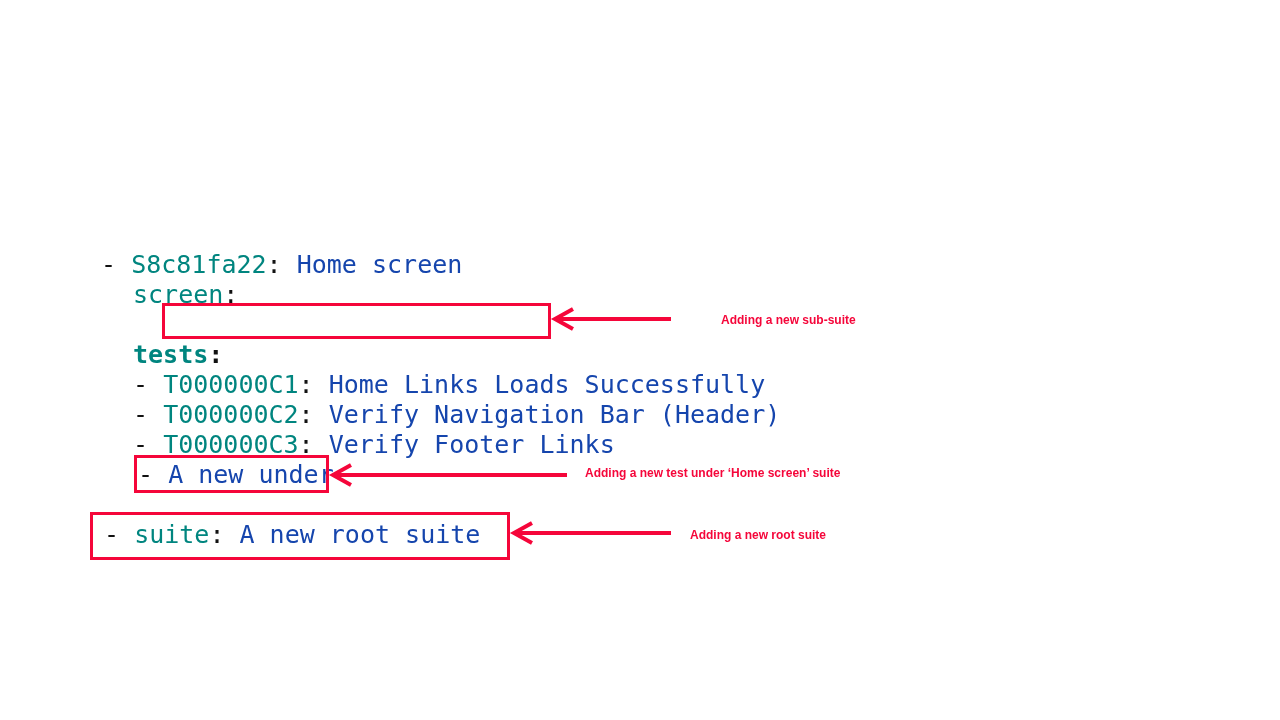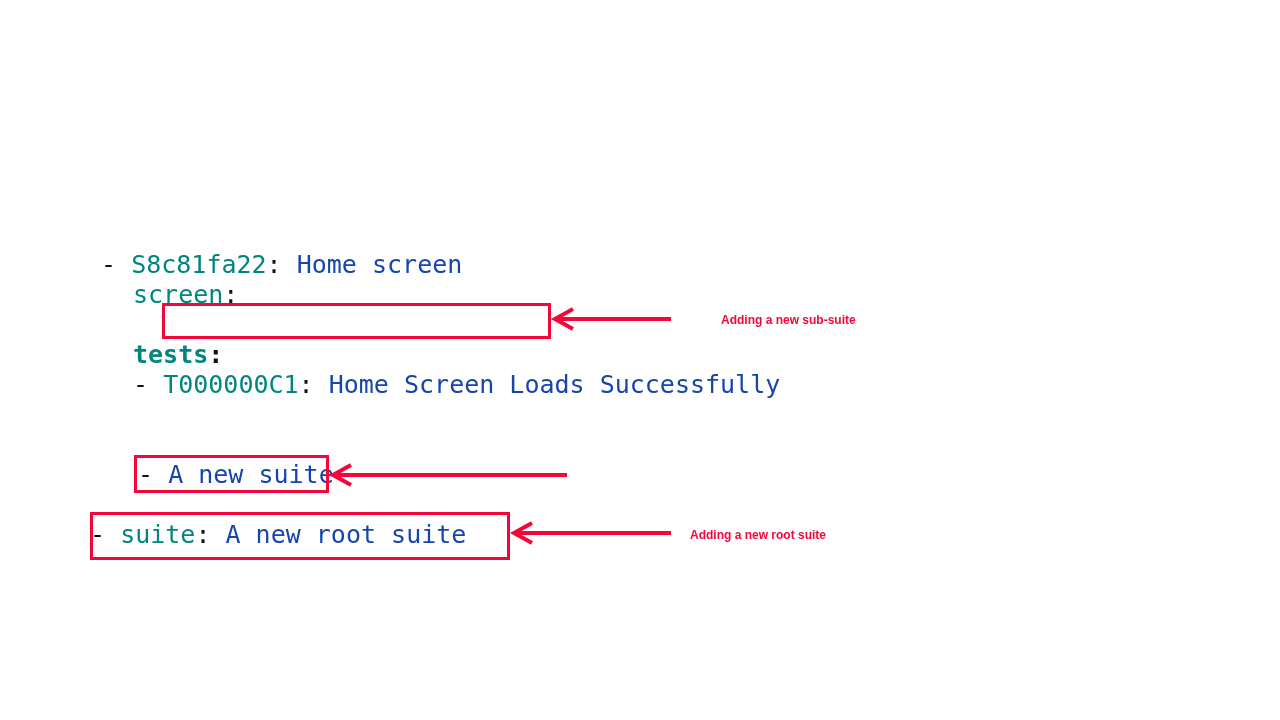--- a/index.html
+++ b/index.html
@@ -40,21 +40,21 @@
 
   
   .l-root-suite { left: 101px; top: 250px; }
   .l-suites-kw  { left: 133px; top: 280px; }
   .l-subsuite   { left: 165px; top: 310px; }
   .l-tests-kw   { left: 133px; top: 340px; font-weight: bold; }
   .l-t1         { left: 133px; top: 370px; }
   .l-t2         { left: 133px; top: 400px; }
   .l-t3         { left: 133px; top: 430px; }
   .l-newtest    { left: 138px; top: 460px; }
-  .l-newroot    { left: 90px; top: 520px; text-align: center; }
+  .l-newroot    { left: 104px; top: 520px; text-align: center; }
 
   
   .hl-box {
     position: absolute;
     border: 3px solid #f5063a;
     box-sizing: border-box;
     background: transparent;
   }
   .box-subsuite { left: 162px; top: 303px; width: 389px; height: 36px; }
   .box-newtest  { left: 134px; top: 455px; width: 195px; height: 38px; }
@@ -88,25 +88,27 @@
 
 <div id="yaml-tree">
 
   <div class="yaml-line l-root-suite"><span class="dash">-</span> <span class="key">S8c81fa22</span><span class="colon">:</span> <span class="val">Home screen</span></div>
 
   <div class="yaml-line l-suites-kw"><span class="key">screen</span><span class="colon">:</span></div>
 
 
   <div class="yaml-line l-tests-kw"><span class="key">tests</span><span class="colon">:</span></div>
 
-  <div class="yaml-line l-t1"><span class="dash">-</span> <span class="key">T000000C1</span><span class="colon">:</span> <span class="val">Home Screen Loads Successfully</span></div>
+  <div class="yaml-line l-t1"><span class="dash">-</span> <span class="key">T000000C1</span><span class="colon">:</span> <span class="val">Home Links Loads Successfully</span></div>
 
+  <div class="yaml-line l-t2"><span class="dash">-</span> <span class="key">T000000C2</span><span class="colon">:</span> <span class="val">Verify Navigation Bar (Header)</span></div>
 
+  <div class="yaml-line l-t3"><span class="dash">-</span> <span class="key">T000000C3</span><span class="colon">:</span> <span class="val">Verify Footer Links</span></div>
 
-  <div class="yaml-line l-newtest"><span class="dash">-</span> <span class="val">A new suite</span></div>
+  <div class="yaml-line l-newtest"><span class="dash">-</span> <span class="val">A new under</span></div>
 
   <div class="yaml-line l-newroot"><span class="dash">-</span> <span class="key">suite</span><span class="colon">:</span> <span class="val">A new root suite</span></div>
 
   <div class="hl-box box-subsuite"></div>
   <div class="hl-box box-newtest"></div>
   <div class="hl-box box-newroot"></div>
 
   <svg class="arrow-svg a1" width="125" height="26" viewBox="0 0 125 26">
     <line x1="8" y1="13" x2="120" y2="13" stroke="#f5063a" stroke-width="4" stroke-linecap="butt"></line>
     <polyline points="22,3 4,13 22,23" fill="none" stroke="#f5063a" stroke-width="4" stroke-linecap="butt" stroke-linejoin="miter"></polyline>
@@ -116,15 +118,16 @@
     <line x1="8" y1="13" x2="238" y2="13" stroke="#f5063a" stroke-width="4" stroke-linecap="butt"></line>
     <polyline points="22,3 4,13 22,23" fill="none" stroke="#f5063a" stroke-width="4" stroke-linecap="butt" stroke-linejoin="miter"></polyline>
   </svg>
 
   <svg class="arrow-svg a3" width="165" height="26" viewBox="0 0 165 26">
     <line x1="8" y1="13" x2="161" y2="13" stroke="#f5063a" stroke-width="4" stroke-linecap="butt"></line>
     <polyline points="22,3 4,13 22,23" fill="none" stroke="#f5063a" stroke-width="4" stroke-linecap="butt" stroke-linejoin="miter"></polyline>
   </svg>
 
   <div class="annotation ann-1">Adding a new sub-suite</div>
+  <div class="annotation ann-2">Adding a new test under ‘Home screen’ suite</div>
   <div class="annotation ann-3">Adding a new root suite</div>
 
 </div>
 
 </body></html>

